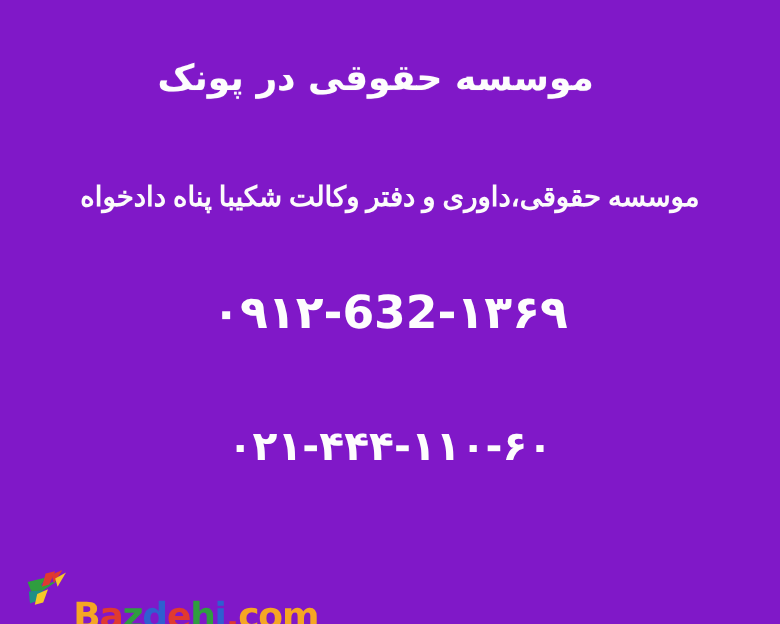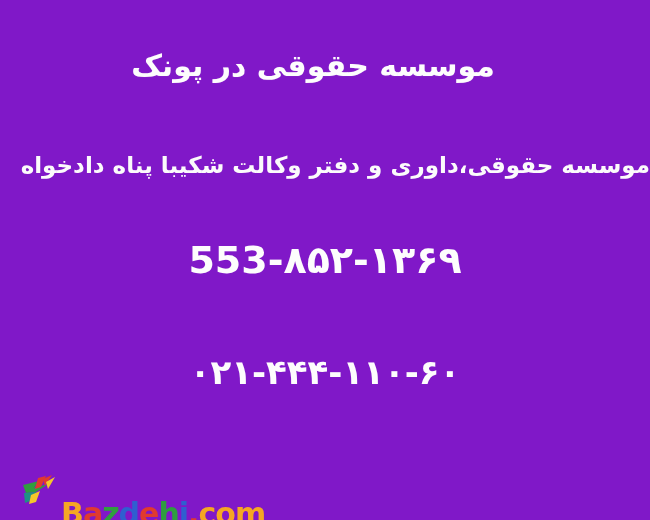--- a/index.html
+++ b/index.html
@@ -38,26 +38,28 @@
     letter-spacing: 0.5px;
     text-shadow: 0 0 1px rgba(255,255,255,0.25);
   }
 
   
   .subheadline {
     position: absolute;
     top: 148px;
     left: 0;
     width: 650px;
+    text-align: center;
     color: #fbfbfb;
     font-size: 23px;
     font-weight: bold;
     line-height: 34px;
     direction: rtl;
     white-space: nowrap;
+    font-family: Liberation Serif, serif;
   }
 
   
   .phone {
     position: absolute;
     left: 0;
     width: 650px;
     text-align: center;
     color: #fdfdfd;
     font-weight: bold;
@@ -107,21 +109,21 @@
 </style>
 </head>
 <body>
 
 <div class="banner">
 
   <div class="headline">موسسه حقوقی در پونک</div>
 
   <div class="subheadline">موسسه حقوقی،داوری و دفتر وکالت شکیبا پناه دادخواه</div>
 
-  <div class="phone phone-1">553-۸۵۲-۱۳۶۹</div>
+  <div class="phone phone-1">۰۹۱۲-632-۱۳۶۹</div>
 
   <div class="phone phone-2">۰۲۱-۴۴۴-۱۱۰-۶۰</div>
 
   <div class="watermark">
     <svg class="wm-icon" viewBox="0 0 38 34">
       <path d="M1 12 L17 8 L12 15 L26 11 L14 19 L4 20 Z" fill="#2f9e3f"></path>
       <path d="M2 20 L14 19 L11 27 L3 30 Z" fill="#1f8f86"></path>
       <path d="M16 5 L24 3 L19 14 L13 16 Z" fill="#e03a2f"></path>
       <path d="M9 22 L18 18 L14 29 L7 31 Z" fill="#f5c82a"></path>
       <path d="M21 6 L30 2 L23 13 Z" fill="#e03a2f"></path>

